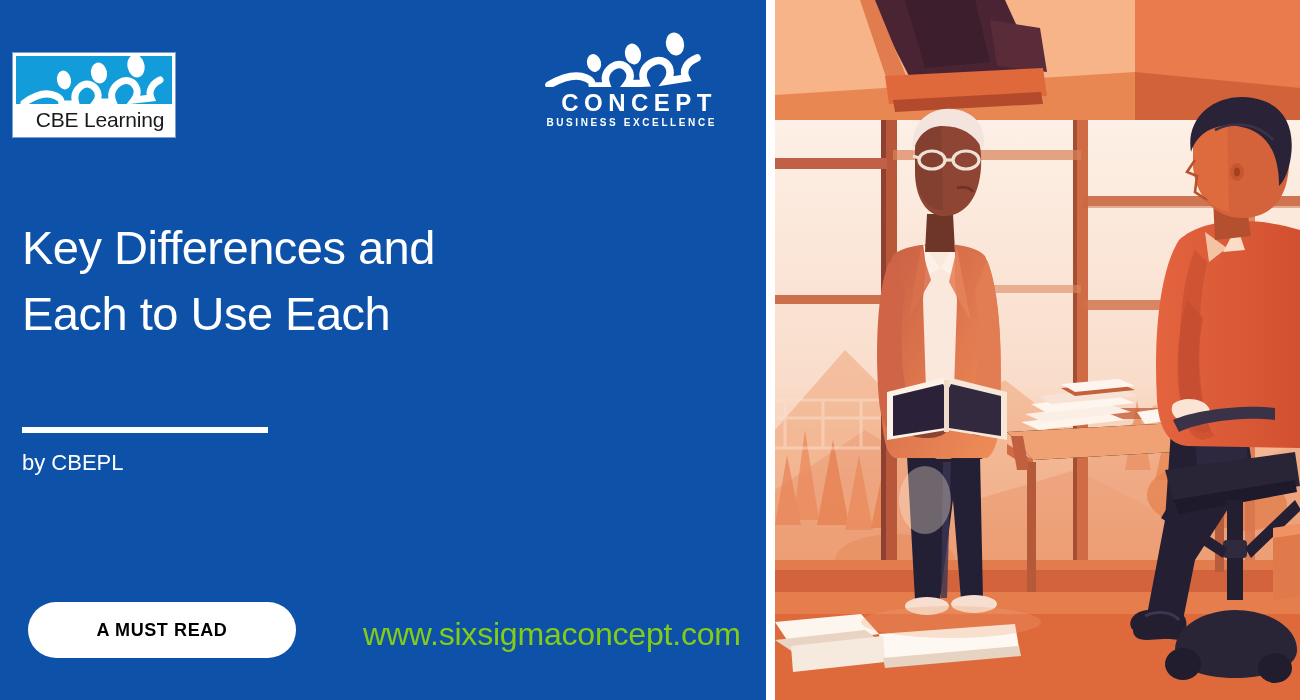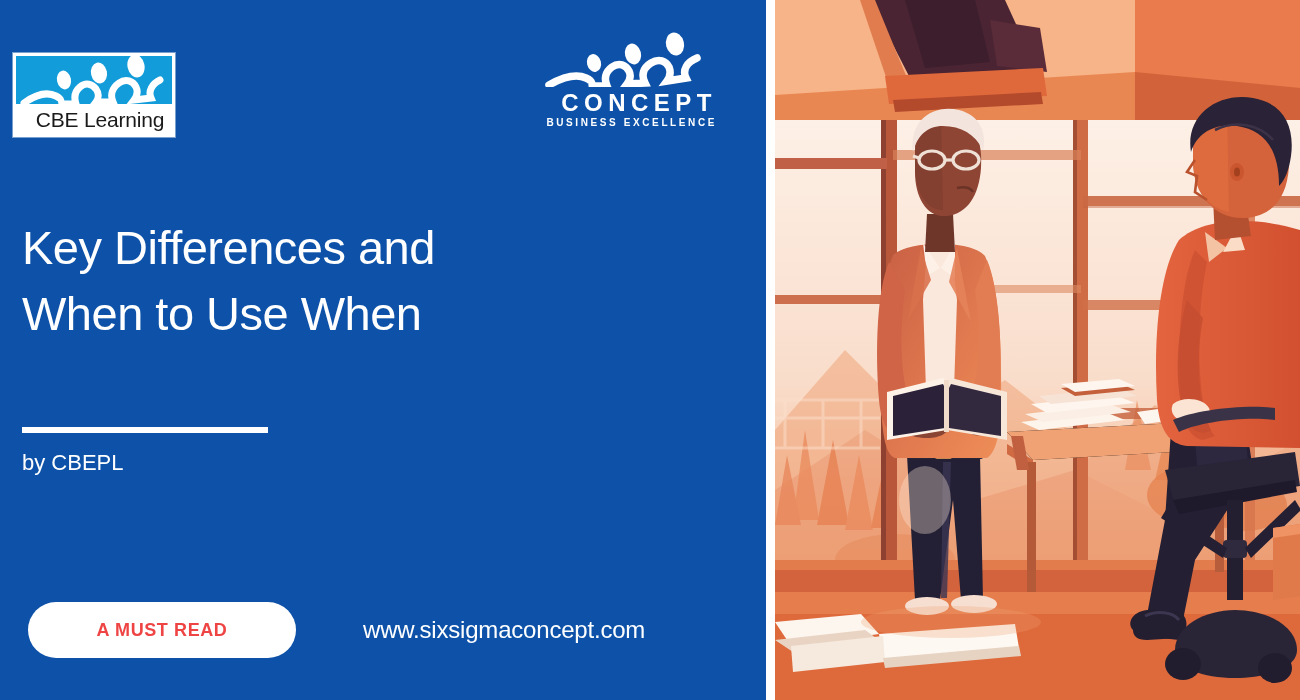--- a/index.html
+++ b/index.html
@@ -122,31 +122,31 @@
     left: 28px; top: 602px;
     width: 268px; height: 56px;
     background: #ffffff;
     border-radius: 28px;
     display: flex;
     align-items: center;
     justify-content: center;
     cursor: pointer;
   }
   .cta-pill-label {
-    color: #ef4444;
+    color: #000000;
     font-size: 18px;
     font-weight: bold;
     letter-spacing: 0.6px;
     font-family: "Liberation Sans", sans-serif;
   }
   .site-url {
     position: absolute;
     left: 363px; top: 616px;
-    color: #ffffff;
-    font-size: 24px;
+    color: #84cc16;
+    font-size: 32px;
     letter-spacing: -0.2px;
     font-family: "Liberation Sans", sans-serif;
   }
 
   
   .illustration {
     position: absolute;
     left: 775px; top: 0;
     width: 525px; height: 700px;
     overflow: hidden;
@@ -179,21 +179,21 @@
         <ellipse cx="92" cy="27" rx="8" ry="10.5" fill="#ffffff" transform="rotate(-14 92 27)"></ellipse>
         <ellipse cx="134" cy="17" rx="9" ry="11.5" fill="#ffffff" transform="rotate(-14 134 17)"></ellipse>
         <path d="M8 58 C24 49 36 47 45 51 C52 54 52 58 48 59 L66 59 C63 52 64 45 71 40 C78 35 85 38 88 44 C90 48 89 53 86 57 L104 56 C100 48 102 41 110 36 C118 31 125 34 128 40 C130 45 129 50 126 54 L145 51 C141 43 146 35 156 31" fill="none" stroke="#ffffff" stroke-width="7.5" stroke-linecap="round"></path>
       </svg>
       <div class="concept-name">CONCEPT</div>
       <div class="concept-tagline">BUSINESS EXCELLENCE</div>
     </div>
 
     <div class="title-block">
       <div class="title-line light">Key Differences and</div>
-      <div class="title-line light">When to Use When</div>
+      <div class="title-line light">Each to Use Each</div>
     </div>
 
     <div class="divider"></div>
 
     <div class="byline">by CBEPL</div>
 
     <div class="cta-pill">
       <span class="cta-pill-label">A MUST READ</span>
     </div>
 

